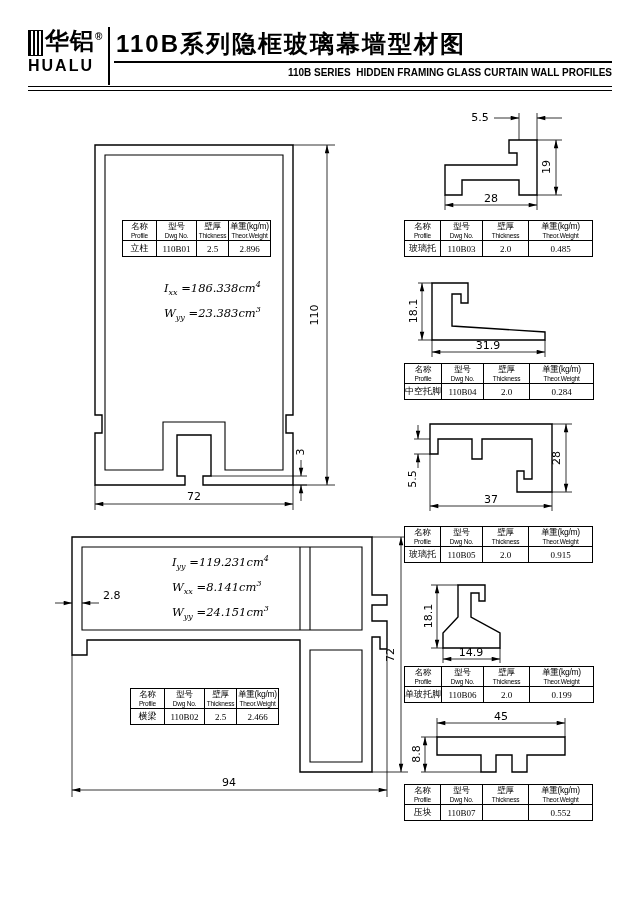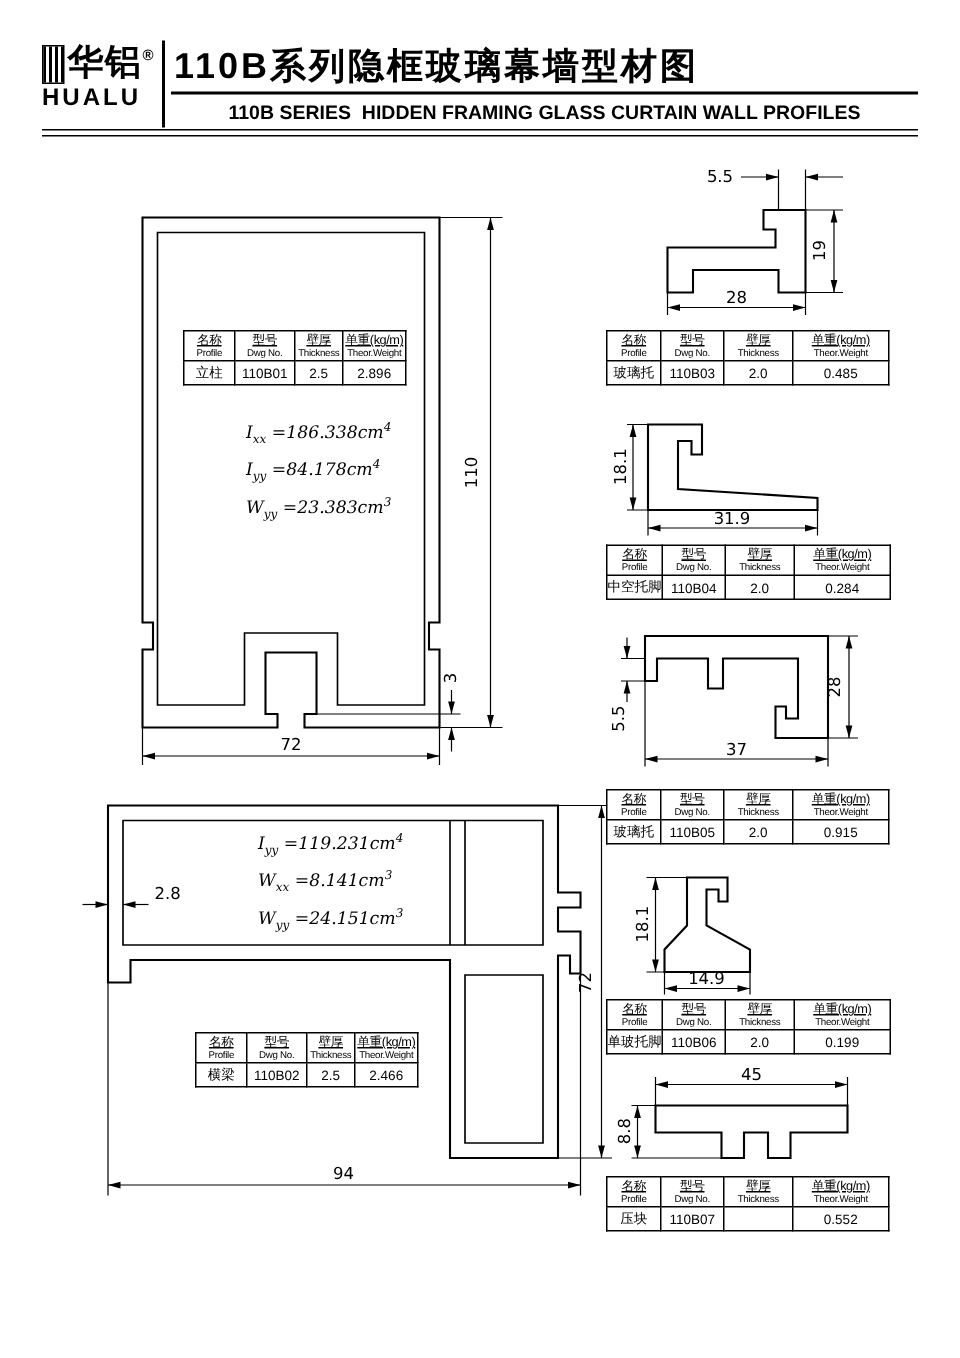--- a/index.html
+++ b/index.html
@@ -8,36 +8,36 @@
   
   .logo-stripes{position:absolute;left:28px;top:30px;width:13px;height:24px;border:1px solid #000;
         background:repeating-linear-gradient(90deg,#000 0 2px,#fff 2px 4px);}
   .logo-cn{position:absolute;left:45px;top:25px;font-size:24px;font-weight:bold;letter-spacing:1px;white-space:nowrap;}
   .logo-cn sup{font-size:10px;}
   .logo-en{position:absolute;left:28px;top:57px;width:78px;text-align:left;font-size:16px;
         font-weight:bold;letter-spacing:2px;}
   .vdiv{position:absolute;left:108px;top:27px;width:2px;height:58px;background:#000;}
   .title-cn{position:absolute;left:116px;top:28px;font-size:24px;font-weight:bold;letter-spacing:2px;white-space:nowrap;}
   .title-underline{position:absolute;left:114px;top:61px;width:498px;height:2px;background:#000;}
-  .title-en{position:absolute;left:114px;top:67px;width:498px;text-align:center;font-size:13px;
+  .title-en{position:absolute;left:114px;top:67px;width:498px;text-align:right;font-size:10px;
         font-weight:bold;white-space:pre;}
   .rule{position:absolute;left:28px;width:584px;height:1.4px;background:#000;}
   
   svg{position:absolute;overflow:visible;}
   svg text{font-family:"DejaVu Sans",sans-serif;font-size:11px;fill:#000;}
   .pro{fill:none;stroke:#000;stroke-width:1.4;}
   .pin{fill:none;stroke:#000;stroke-width:1.1;}
   .dml{fill:none;stroke:#000;stroke-width:0.8;}
   
   .ptable{position:absolute;border-collapse:collapse;background:#fff;table-layout:fixed;}
   .ptable th,.ptable td{border:1px solid #000;text-align:center;vertical-align:middle;padding:0;}
   .ptable th{font-weight:normal;}
-  .ptable .cn{font-size:8.5px;line-height:11px;letter-spacing:-0.3px;white-space:nowrap;text-decoration:underline;}
+  .ptable .cn{font-size:8.5px;line-height:11px;letter-spacing:-0.3px;white-space:nowrap;}
   .ptable .en{font-size:6.5px;line-height:8px;letter-spacing:-0.2px;white-space:nowrap;}
-  .ptable td{font-size:9px;font-family:Liberation Sans, sans-serif;height:15px;white-space:nowrap;}
+  .ptable td{font-size:9px;font-family:Liberation Serif, serif;height:15px;white-space:nowrap;}
   
   .inertia{position:absolute;font-family:"DejaVu Serif",serif;font-style:italic;font-size:11.5px;
         line-height:17px;white-space:nowrap;}
   .inertia sub{font-size:8px;}
   .inertia sup{font-size:8px;}
 </style>
 </head>
 <body>
 
 <div class="page">
@@ -183,21 +183,20 @@
       <line x1="22" y1="13" x2="150" y2="13" marker-start="url(#ar7)" marker-end="url(#ar7)"></line>
       <path d="M22,27 H6 M66,62 H6"></path>
       <line x1="10" y1="27" x2="10" y2="62" marker-start="url(#ar7)" marker-end="url(#ar7)"></line>
     </g>
     <text x="86" y="10" text-anchor="middle">45</text>
     <text transform="rotate(-90 5 44)" x="5" y="44" text-anchor="middle">8.8</text>
   </svg>
 
   <div class="inertia" style="left:164px;top:276px">
     <div><span>I</span><sub>xx</sub><span> =186.338cm</span><sup>4</sup></div>
-    <div><span>I</span><sub>yy</sub><span> =84.178cm</span><sup>4</sup></div>
     <div><span>W</span><sub>yy</sub><span> =23.383cm</span><sup>3</sup></div>
   </div>
   <div class="inertia" style="left:172px;top:550px">
     <div><span>I</span><sub>yy</sub><span> =119.231cm</span><sup>4</sup></div>
     <div><span>W</span><sub>xx</sub><span> =8.141cm</span><sup>3</sup></div>
     <div><span>W</span><sub>yy</sub><span> =24.151cm</span><sup>3</sup></div>
   </div>
 
   <table class="ptable" style="left:122px;top:220px">
     <colgroup>

